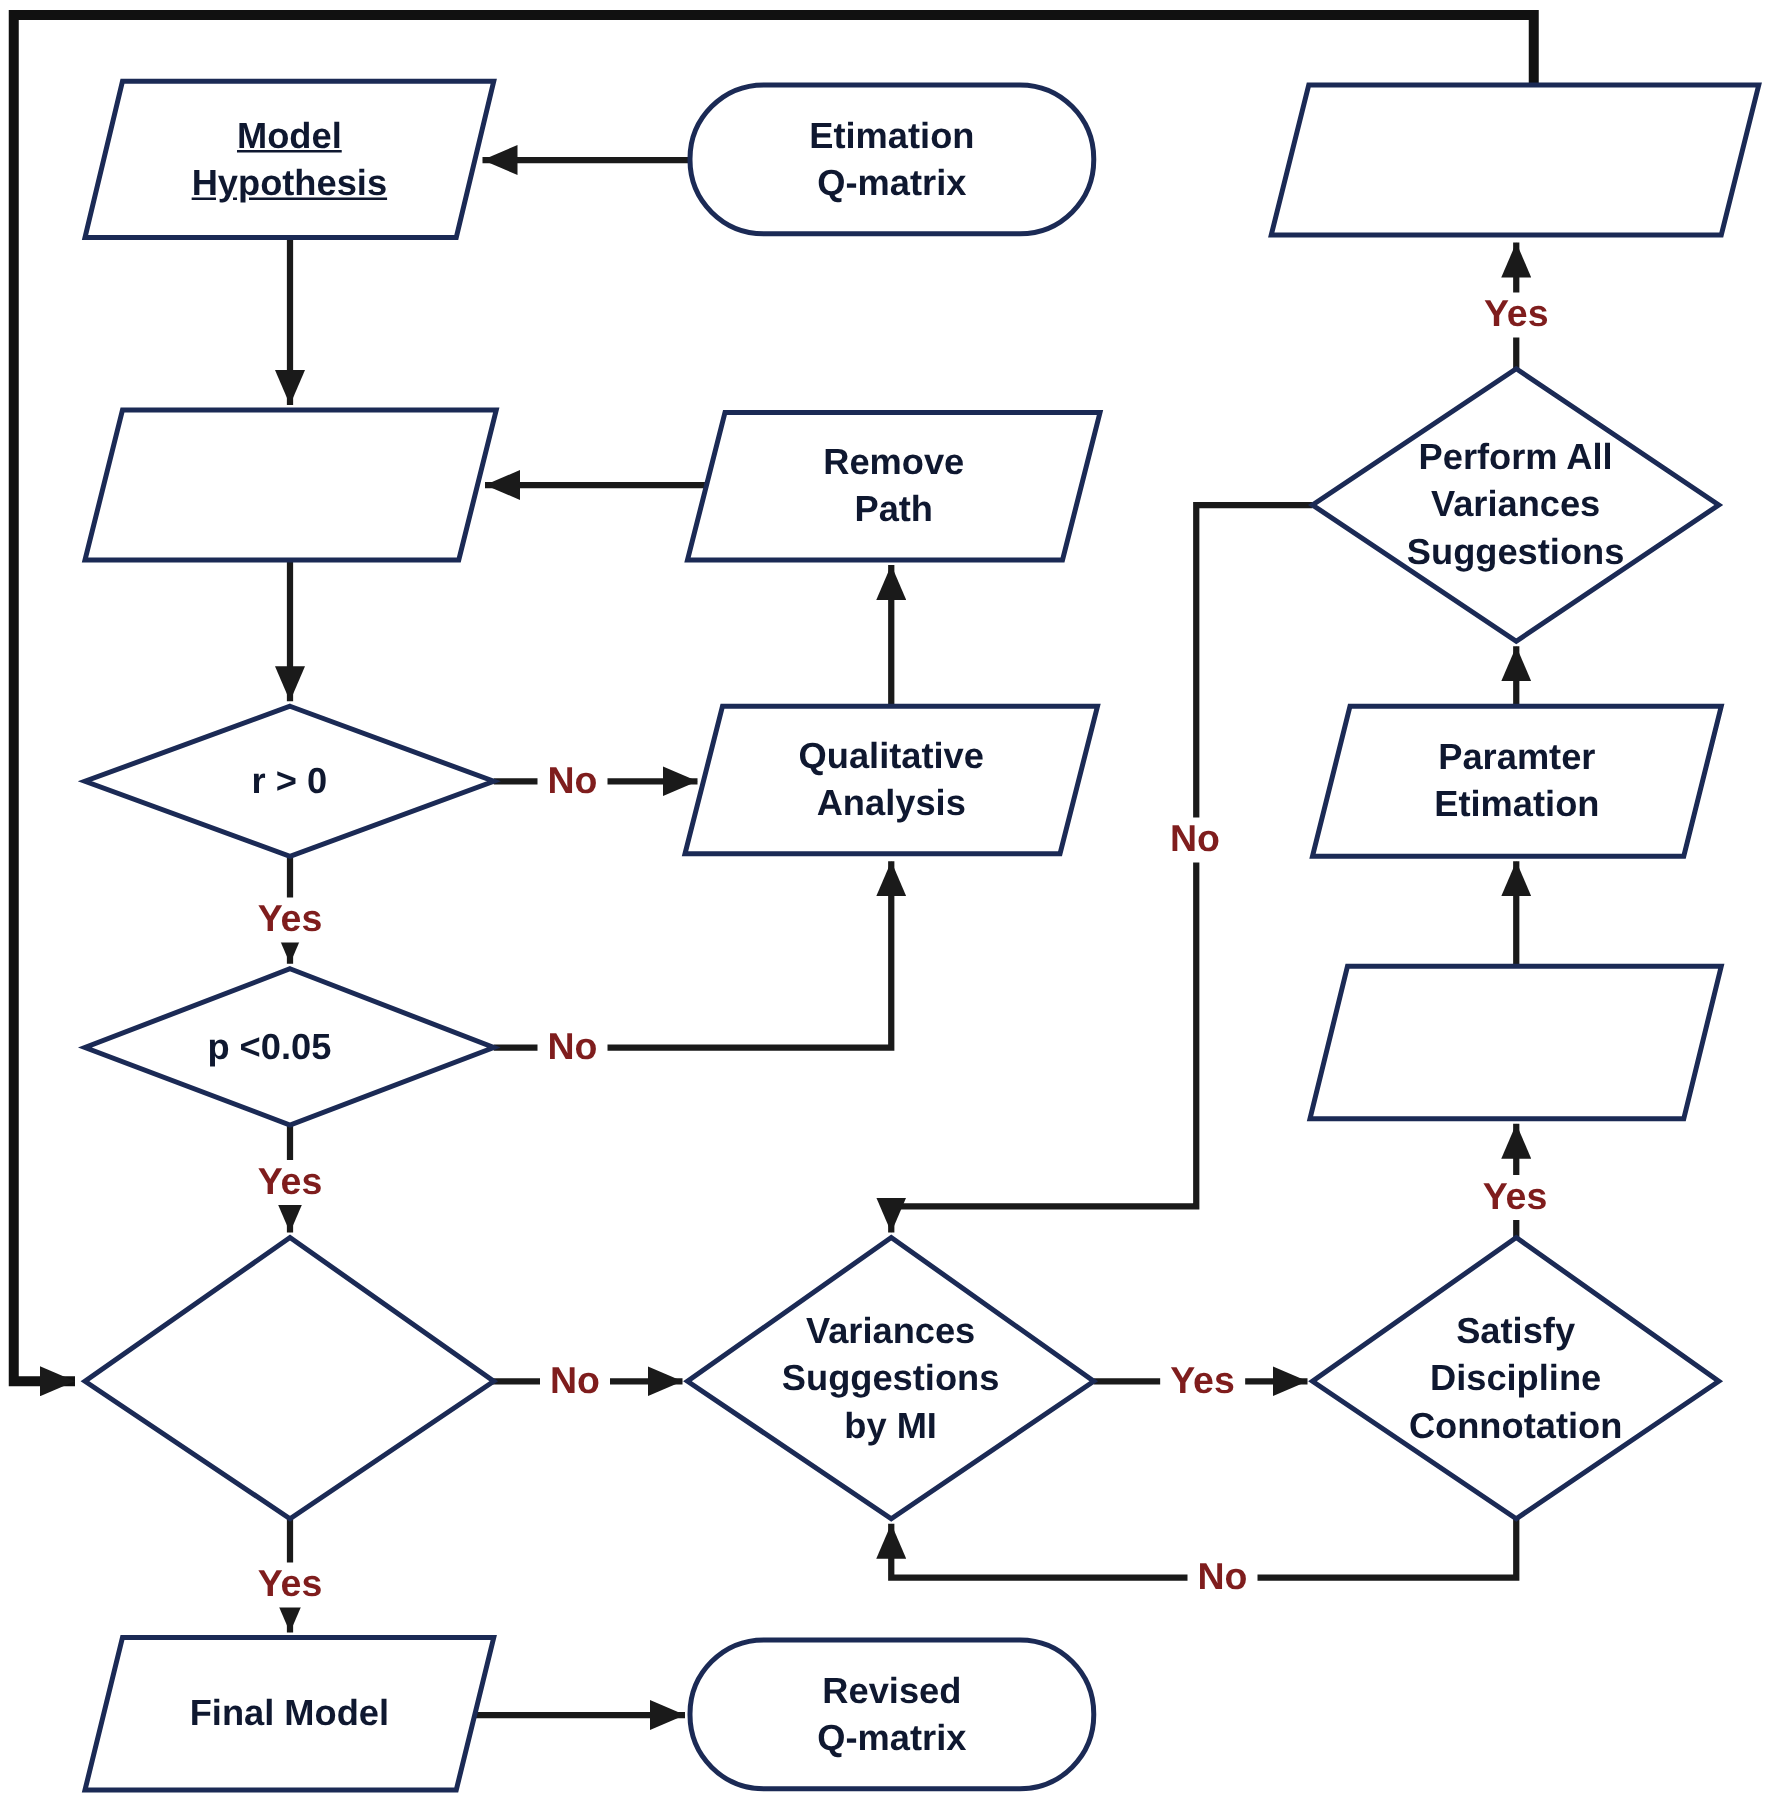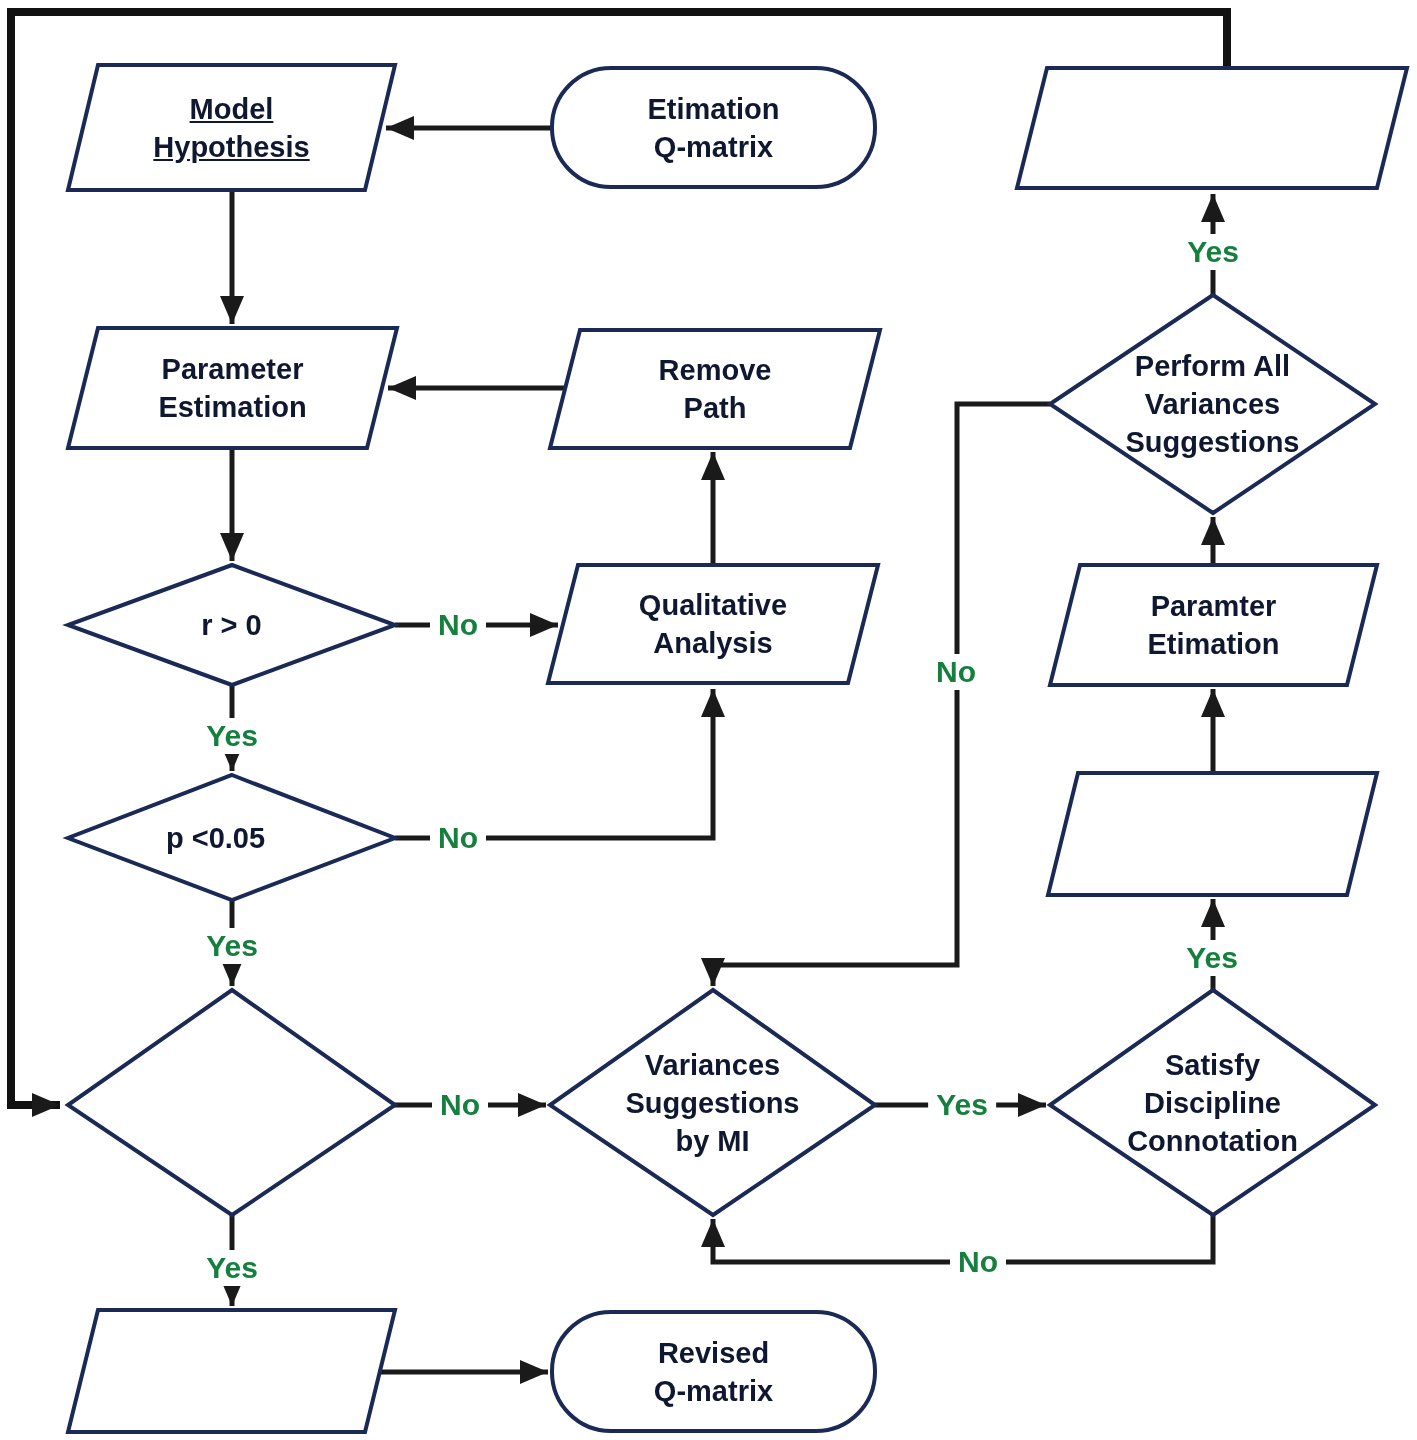--- a/index.html
+++ b/index.html
@@ -36,21 +36,21 @@
     pointer-events: none;
     letter-spacing: 0px;
   }
   .edge-label {
     position: absolute;
     transform: translate(-50%, -50%);
     background: #ffffff;
     padding: 1px 8px;
     font-weight: 700;
     font-size: 30px;
-    color: #15803d;
+    color: #7f1d1d;
     pointer-events: none;
   }
   .shape {
     fill: #ffffff;
     stroke: #1b2a55;
     stroke-width: 4;
     stroke-linejoin: miter;
   }
   .wire {
     fill: none;
@@ -112,39 +112,38 @@
     <polygon class="shape" points="713,990 875,1105 713,1215 550,1105"></polygon>
     <polygon class="shape" points="1213,990 1375,1105 1213,1215 1050,1105"></polygon>
     <polygon class="shape" points="98,1310 395,1310 365,1432 68,1432"></polygon>
     <rect class="shape" x="552" y="1312" width="323" height="119" rx="59" ry="59"></rect>
   </svg>
 
   <div class="node-label" style="left:68px;top:65px;width:327px;height:125px;text-decoration:underline;">Model
 Hypothesis</div>
   <div class="node-label" style="left:552px;top:68px;width:323px;height:119px;">Etimation
 Q-matrix</div>
-  <div class="node-label" style="left:68px;top:328px;width:329px;height:120px;">Parameter
-Estimation</div>
   <div class="node-label" style="left:550px;top:330px;width:330px;height:118px;">Remove
 Path</div>
   <div class="node-label" style="left:1050px;top:295px;width:325px;height:218px;">Perform All
 Variances
 Suggestions</div>
   <div class="node-label" style="left:68px;top:565px;width:327px;height:120px;">r &gt; 0</div>
   <div class="node-label" style="left:548px;top:565px;width:330px;height:118px;">Qualitative
 Analysis</div>
   <div class="node-label" style="left:1050px;top:565px;width:327px;height:120px;">Paramter
 Etimation</div>
   <div class="node-label" style="left:52px;top:775px;width:327px;height:125px;">p &lt;0.05</div>
   <div class="node-label" style="left:550px;top:990px;width:325px;height:225px;">Variances
 Suggestions
 by MI</div>
   <div class="node-label" style="left:1050px;top:990px;width:325px;height:225px;">Satisfy
 Discipline
 Connotation</div>
+  <div class="node-label" style="left:68px;top:1310px;width:327px;height:122px;">Final Model</div>
   <div class="node-label" style="left:552px;top:1312px;width:323px;height:119px;">Revised
 Q-matrix</div>
 
   <div class="edge-label" style="left:458px;top:625px;">No</div>
   <div class="edge-label" style="left:232px;top:736px;">Yes</div>
   <div class="edge-label" style="left:458px;top:838px;">No</div>
   <div class="edge-label" style="left:232px;top:946px;">Yes</div>
   <div class="edge-label" style="left:460px;top:1105px;">No</div>
   <div class="edge-label" style="left:232px;top:1268px;">Yes</div>
   <div class="edge-label" style="left:962px;top:1105px;">Yes</div>

